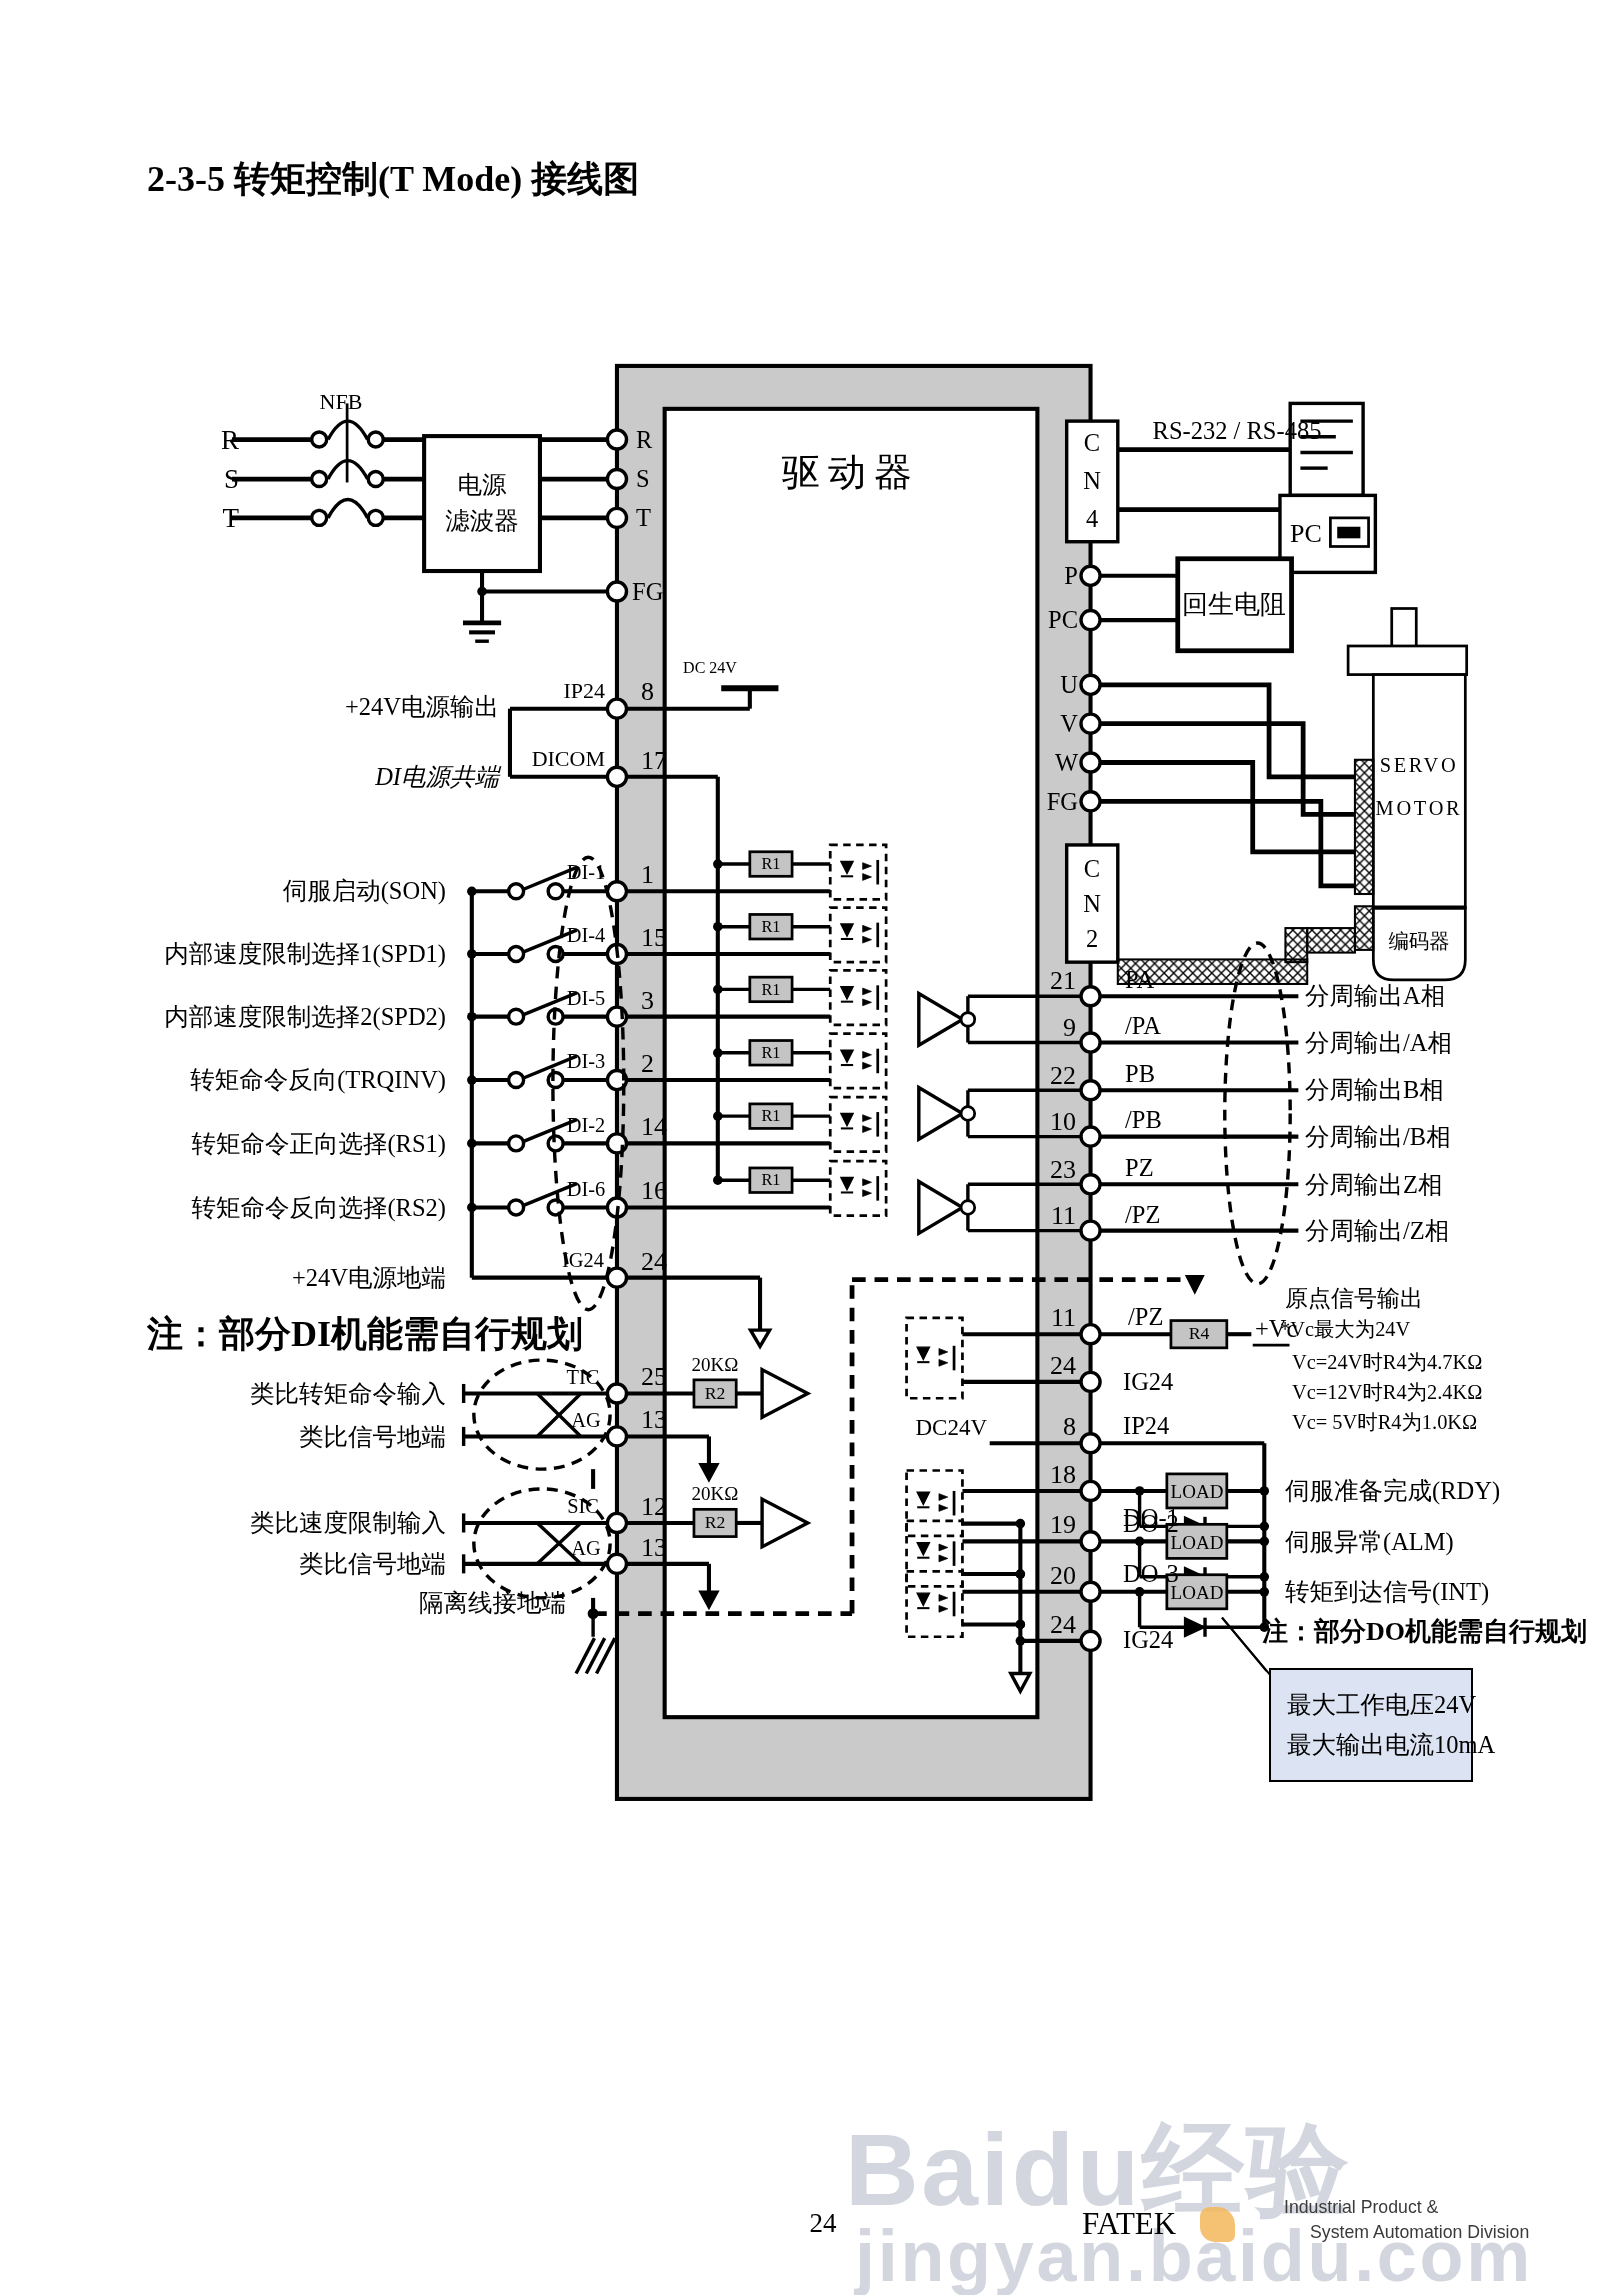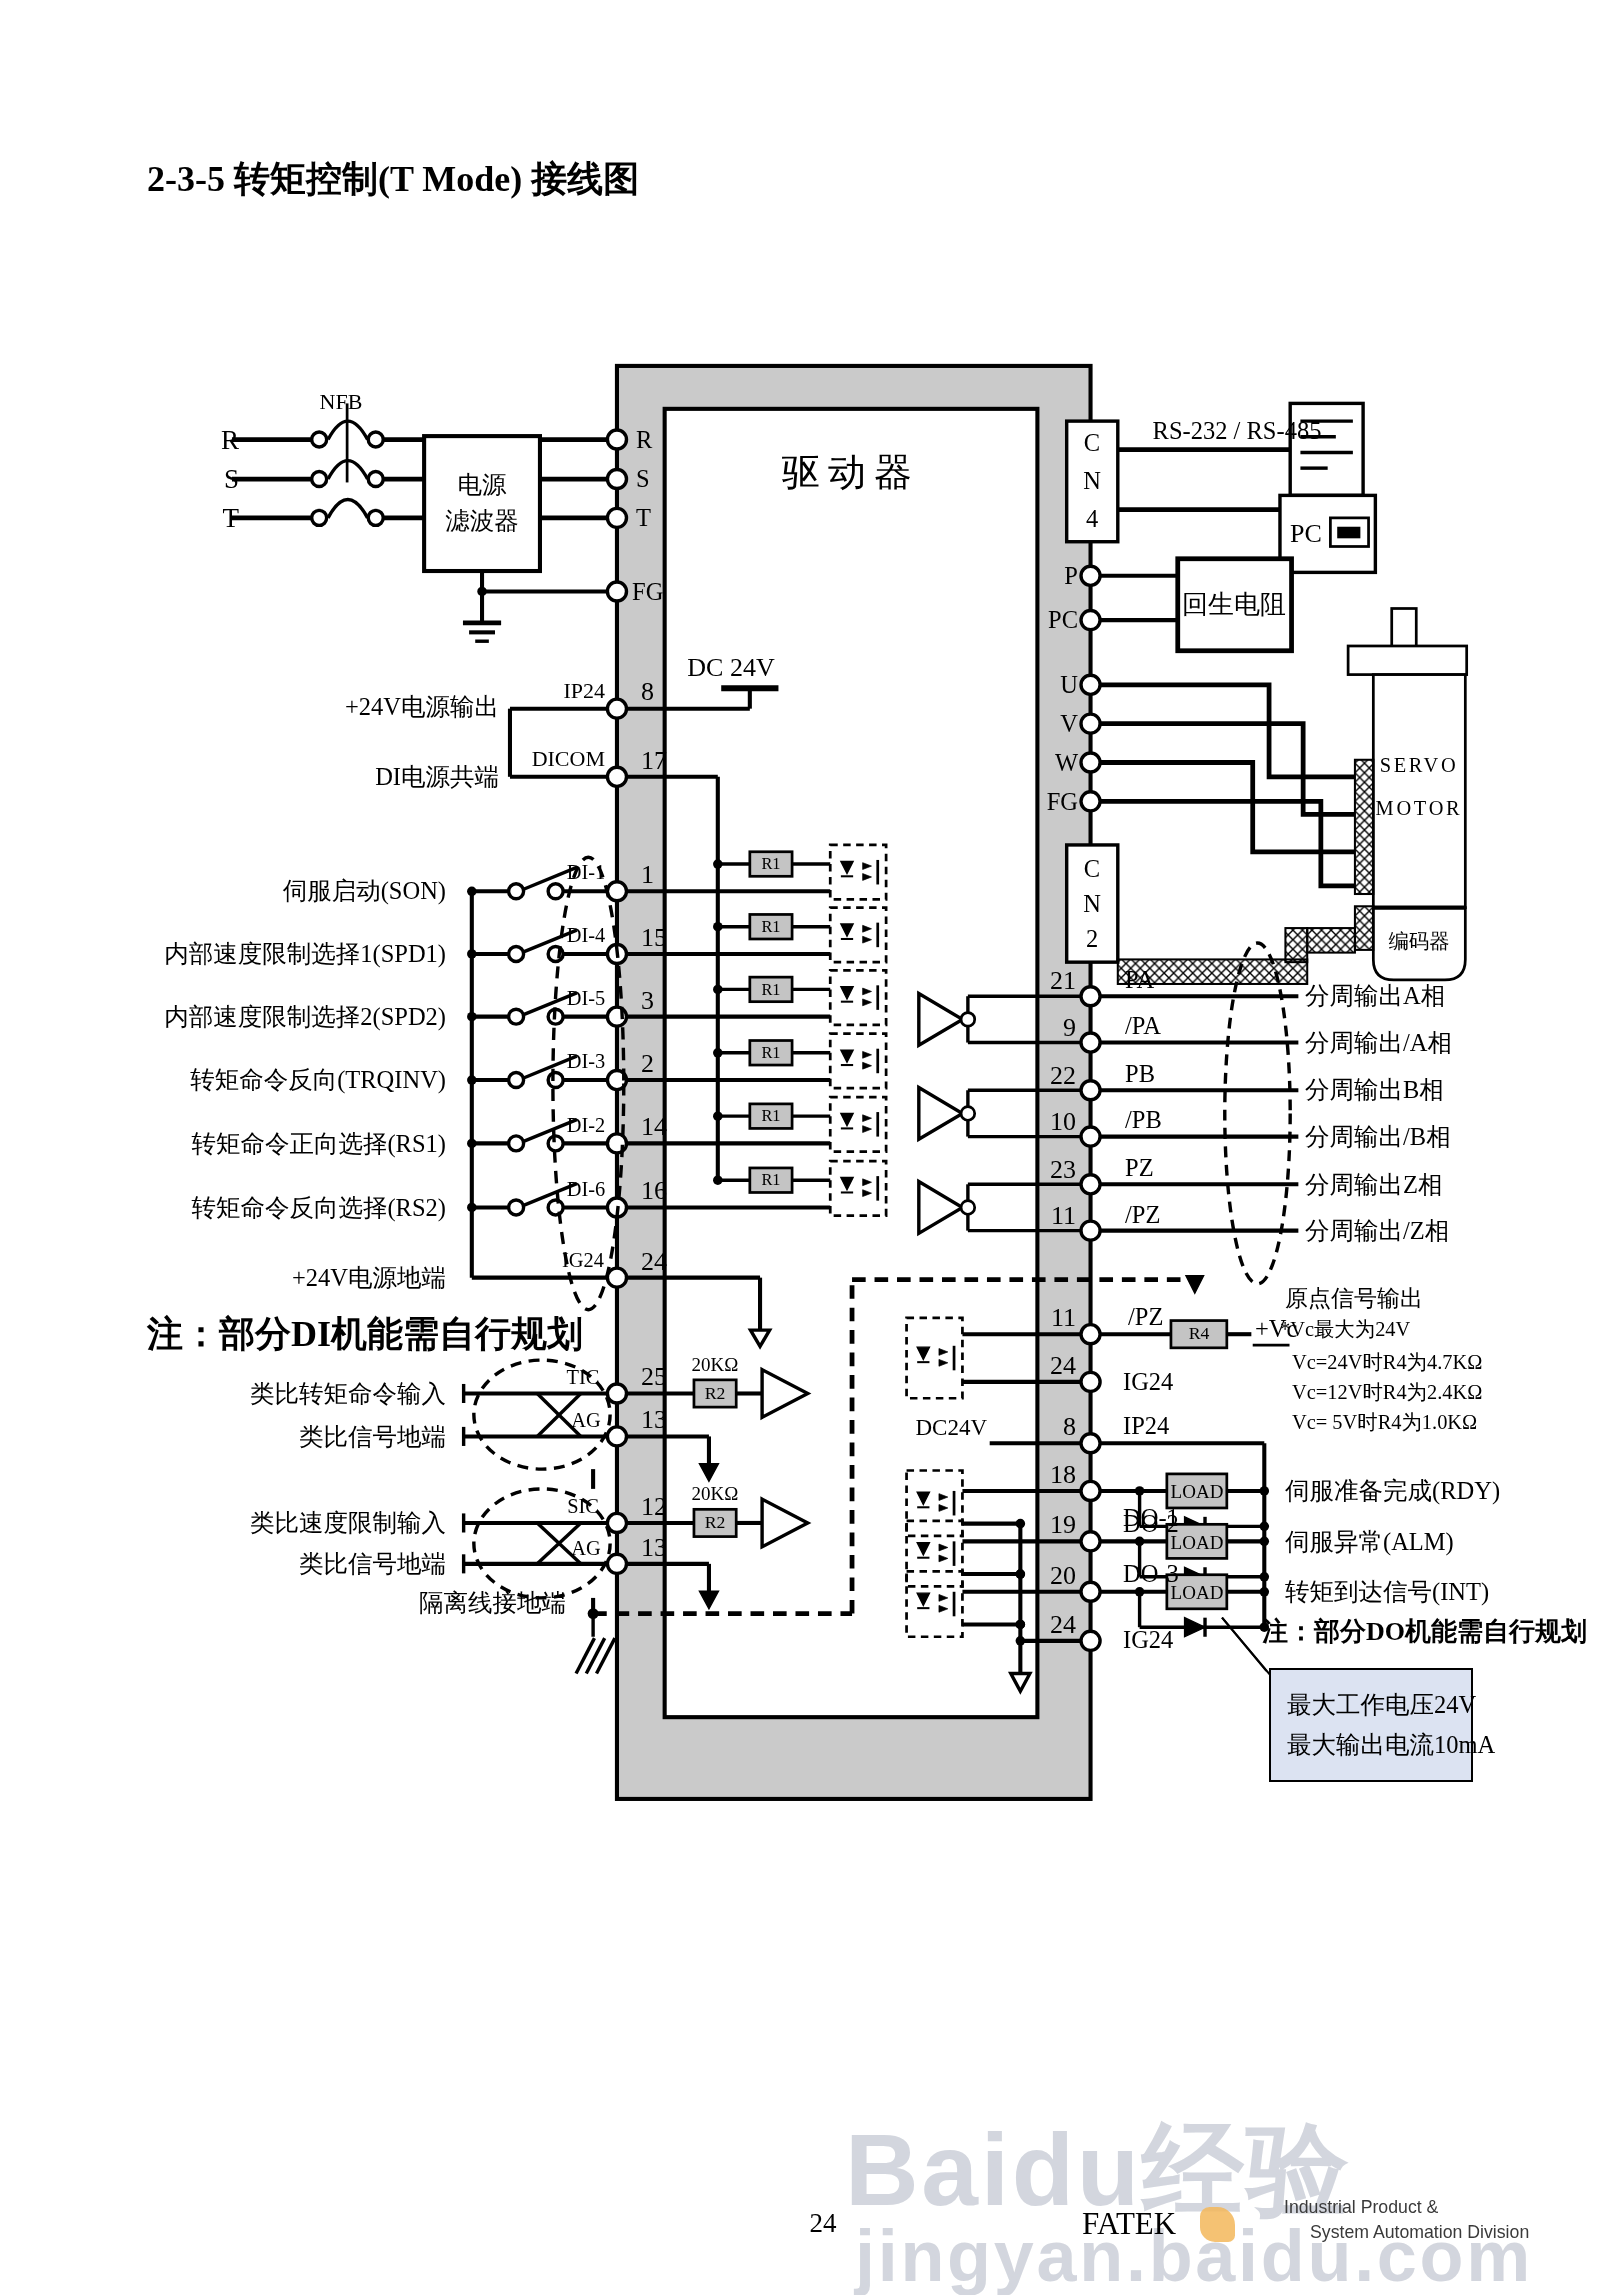--- a/index.html
+++ b/index.html
@@ -395,25 +395,25 @@
   <div class="lb ar" style="left:239px;top:518px;font-size:27px;">T</div>
   <div class="lb ac" style="left:482px;top:485px;font-size:24.5px;">电源</div>
   <div class="lb ac" style="left:482px;top:521px;font-size:24.5px;">滤波器</div>
   <div class="lb al" style="left:636px;top:440px;font-size:24.5px;">R</div>
   <div class="lb al" style="left:636px;top:479px;font-size:24.5px;">S</div>
   <div class="lb al" style="left:636px;top:518px;font-size:24.5px;">T</div>
   <div class="lb al" style="left:632px;top:592px;font-size:24.5px;">FG</div>
 
   <div class="lb ac" style="left:851px;top:472px;font-size:38px;letter-spacing:8.2px;">驱动器</div>
 
-  <div class="lb ac" style="left:731px;top:668px;font-size:26px;font-family:Liberation Serif, serif;">DC 24V</div>
+  <div class="lb ac" style="left:710px;top:668px;font-size:16px;font-family:Liberation Serif, serif;">DC 24V</div>
   <div class="lb ar" style="left:499px;top:707px;font-size:24.5px;">+24V电源输出</div>
   <div class="lb ar" style="left:605px;top:691px;font-size:22px;">IP24</div>
   <div class="lb al" style="left:641px;top:692px;font-size:26px;">8</div>
-  <div class="lb ar" style="left:499px;top:777px;font-size:24.5px;">DI电源共端</div>
+  <div class="lb ar" style="left:499px;top:777px;font-size:24.5px;font-style:italic;">DI电源共端</div>
   <div class="lb ar" style="left:605px;top:759px;font-size:22px;">DICOM</div>
   <div class="lb al" style="left:641px;top:761px;font-size:26px;">17</div>
 
   <div class="lb ar" style="left:446px;top:891px;font-size:24.5px;">伺服启动(SON)</div>
   <div class="lb ac" style="left:586px;top:872px;font-size:20.4px;">DI-1</div>
   <div class="lb al" style="left:641px;top:875px;font-size:26px;">1</div>
   <div class="lb ar" style="left:446px;top:954px;font-size:24.5px;">内部速度限制选择1(SPD1)</div>
   <div class="lb ac" style="left:586px;top:935px;font-size:20.4px;">DI-4</div>
   <div class="lb al" style="left:641px;top:938px;font-size:26px;">15</div>
   <div class="lb ar" style="left:446px;top:1017px;font-size:24.5px;">内部速度限制选择2(SPD2)</div>

